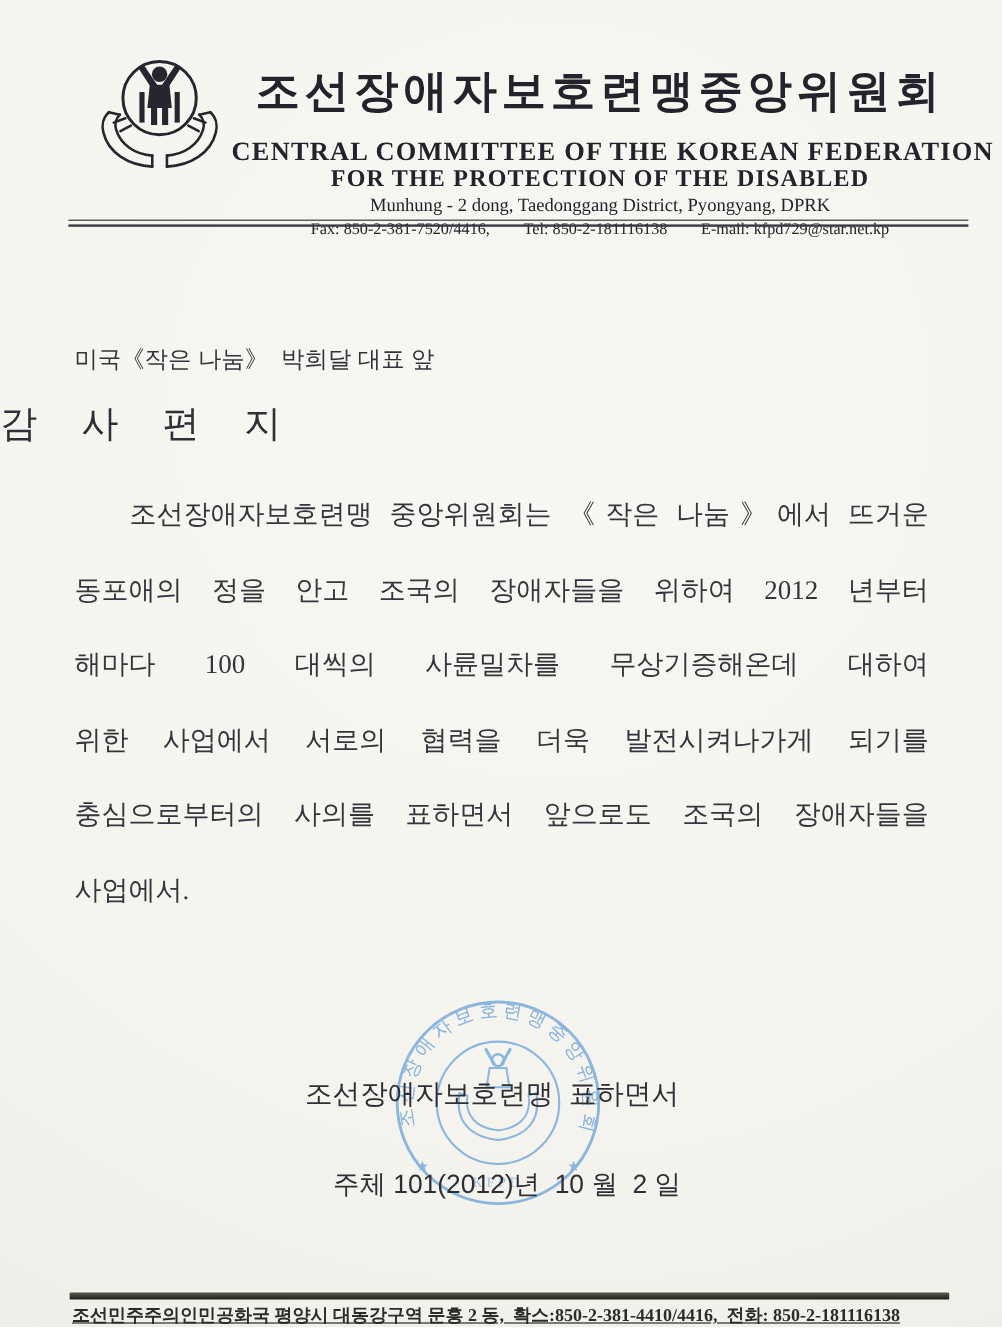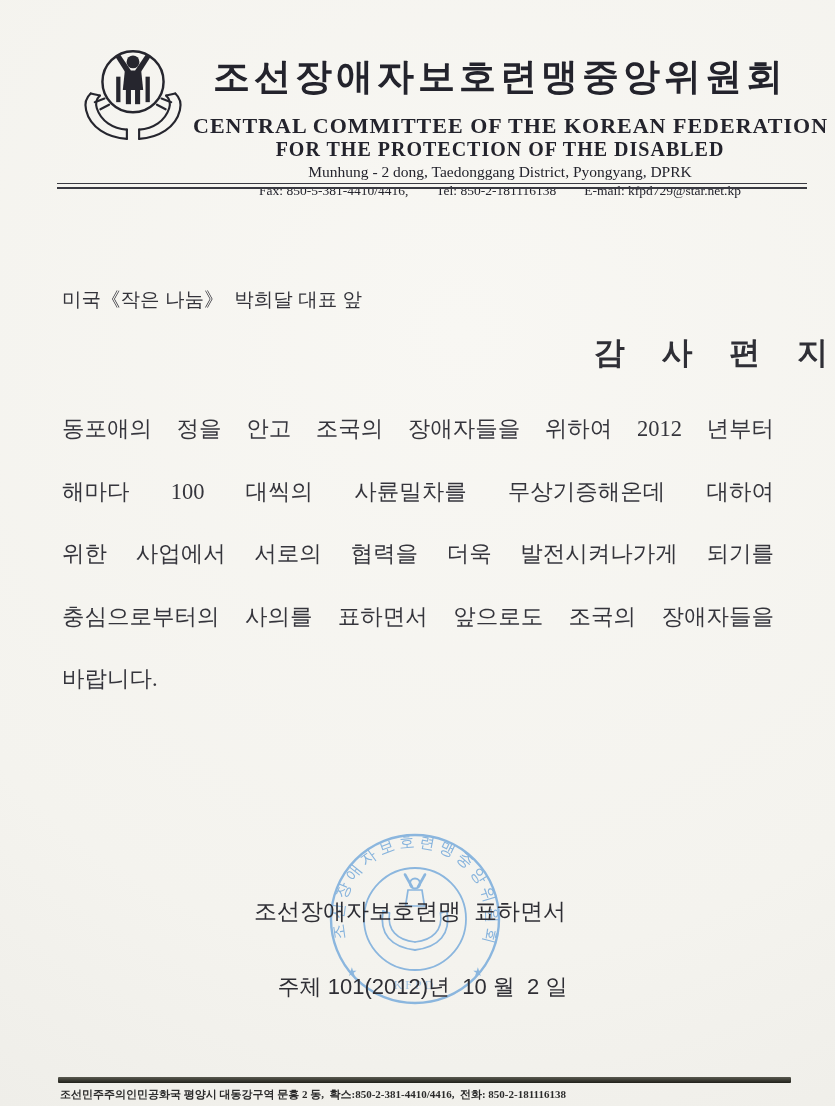--- a/index.html
+++ b/index.html
@@ -21,22 +21,22 @@
   .rule-double{
     position:absolute; left:57px; top:183px; width:750px; height:3px;
     border-top:1.6px solid #3a3a42; border-bottom:2.2px solid #3a3a42;
   }
   
   .recipient{
     position:absolute; left:62px; top:242px; font-family:"Liberation Sans", sans-serif;
     font-size:19.5px; color:#33333a; white-space:pre;margin-top:44px;
   }
   .doc-title{
-    position:absolute; left:0; top:332px; width:835px; text-align:right;
-    font-size:31px; font-weight:bold; color:#2f2f36;
+    position:absolute; left:0; top:332px; width:835px; text-align:left;
+    font-size:31px; font-weight:normal; color:#2f2f36;
     letter-spacing:7px; word-spacing:15px; white-space:pre;
   }
   .letter-body{position:absolute; left:62px; top:412px; width:712px;}
   .bodyline{
     margin:0; height:62.5px; font-size:22.5px; line-height:34px; color:#35353c;
     text-align:justify; text-align-last:justify;
   }
   .bodyline.indent{padding-left:46px; width:666px;}
   .bodyline.last{text-align-last:left;}
   
@@ -49,21 +49,21 @@
     position:absolute; left:0; top:972px; width:845px; text-align:center; z-index:2;
     font-family:"Liberation Sans", sans-serif; font-size:22px; color:#2e2e34; white-space:pre;
   }
   
   .footer-rule{
     position:absolute; left:58px; top:1077px; width:733px; height:6px;
     background:linear-gradient(#5a5a50, #20201a); border-radius:1px;
   }
   .footer-line{
     position:absolute; left:60px; top:1087px; width:760px;
-    font-size:11px; font-weight:bold; color:#2b2b2b; white-space:pre;
+    font-size:15px; font-weight:bold; color:#2b2b2b; white-space:pre;text-decoration:underline;
   }
 </style>
 </head>
 <body>
 
 <div class="page">
 
   <svg class="logo" viewBox="0 0 104 96">
     <circle cx="52" cy="36" r="30" fill="none" stroke="#26262e" stroke-width="2.4"></circle>
     <g fill="#26262e" stroke="none">
@@ -91,38 +91,39 @@
       <path d="M58 92 L58 83"></path>
     </g>
   </svg>
 
   <div class="headtext">
     <div class="kr-title">조선장애자보호련맹중앙위원회</div>
     <div class="en1">CENTRAL COMMITTEE OF THE KOREAN FEDERATION</div>
     <div class="en2">FOR THE PROTECTION OF THE DISABLED</div>
     <div class="addr">Munhung - 2 dong, Taedonggang District, Pyongyang, DPRK</div>
     <div class="contact">
-      <span>Fax: 850-5-381-4410/4416,</span>
+      <span>Fax: 850-2-381-7520/4416,</span>
       <span>Tel: 850-2-181116138</span>
       <span>E-mail: kfpd729@star.net.kp</span>
     </div>
   </div>
 
   <div class="rule-double"></div>
 
   <div class="recipient">미국《작은 나눔》  박희달 대표 앞</div>
 
   <div class="doc-title">감 사 편 지</div>
 
   <div class="letter-body">
+    <p class="bodyline indent">조선장애자보호련맹 중앙위원회는 《작은 나눔》에서 뜨거운</p>
     <p class="bodyline">동포애의 정을 안고 조국의 장애자들을 위하여 2012 년부터</p>
     <p class="bodyline">해마다 100 대씩의 사륜밀차를 무상기증해온데 대하여</p>
     <p class="bodyline">위한 사업에서 서로의 협력을 더욱 발전시켜나가게 되기를</p>
     <p class="bodyline">충심으로부터의 사의를 표하면서 앞으로도 조국의 장애자들을</p>
-    <p class="bodyline last">바랍니다.</p>
+    <p class="bodyline last">사업에서.</p>
   </div>
 
   <svg class="stamp" viewBox="0 0 176 176">
     <defs>
       <path id="ringArc" d="M 19.9 111.4 A 72 72 0 1 1 156.1 111.4" fill="none"></path>
     </defs>
     <circle cx="88" cy="88" r="84" fill="none" stroke="#74a9db" stroke-width="2.4"></circle>
     <circle cx="88" cy="88" r="51" fill="none" stroke="#74a9db" stroke-width="1.8"></circle>
     <text font-family="Liberation Sans, sans-serif" font-size="15.5" letter-spacing="4" fill="#6ea5d9">
       <textPath href="#ringArc" startOffset="4">조선장애자보호련맹중앙위원회</textPath>

